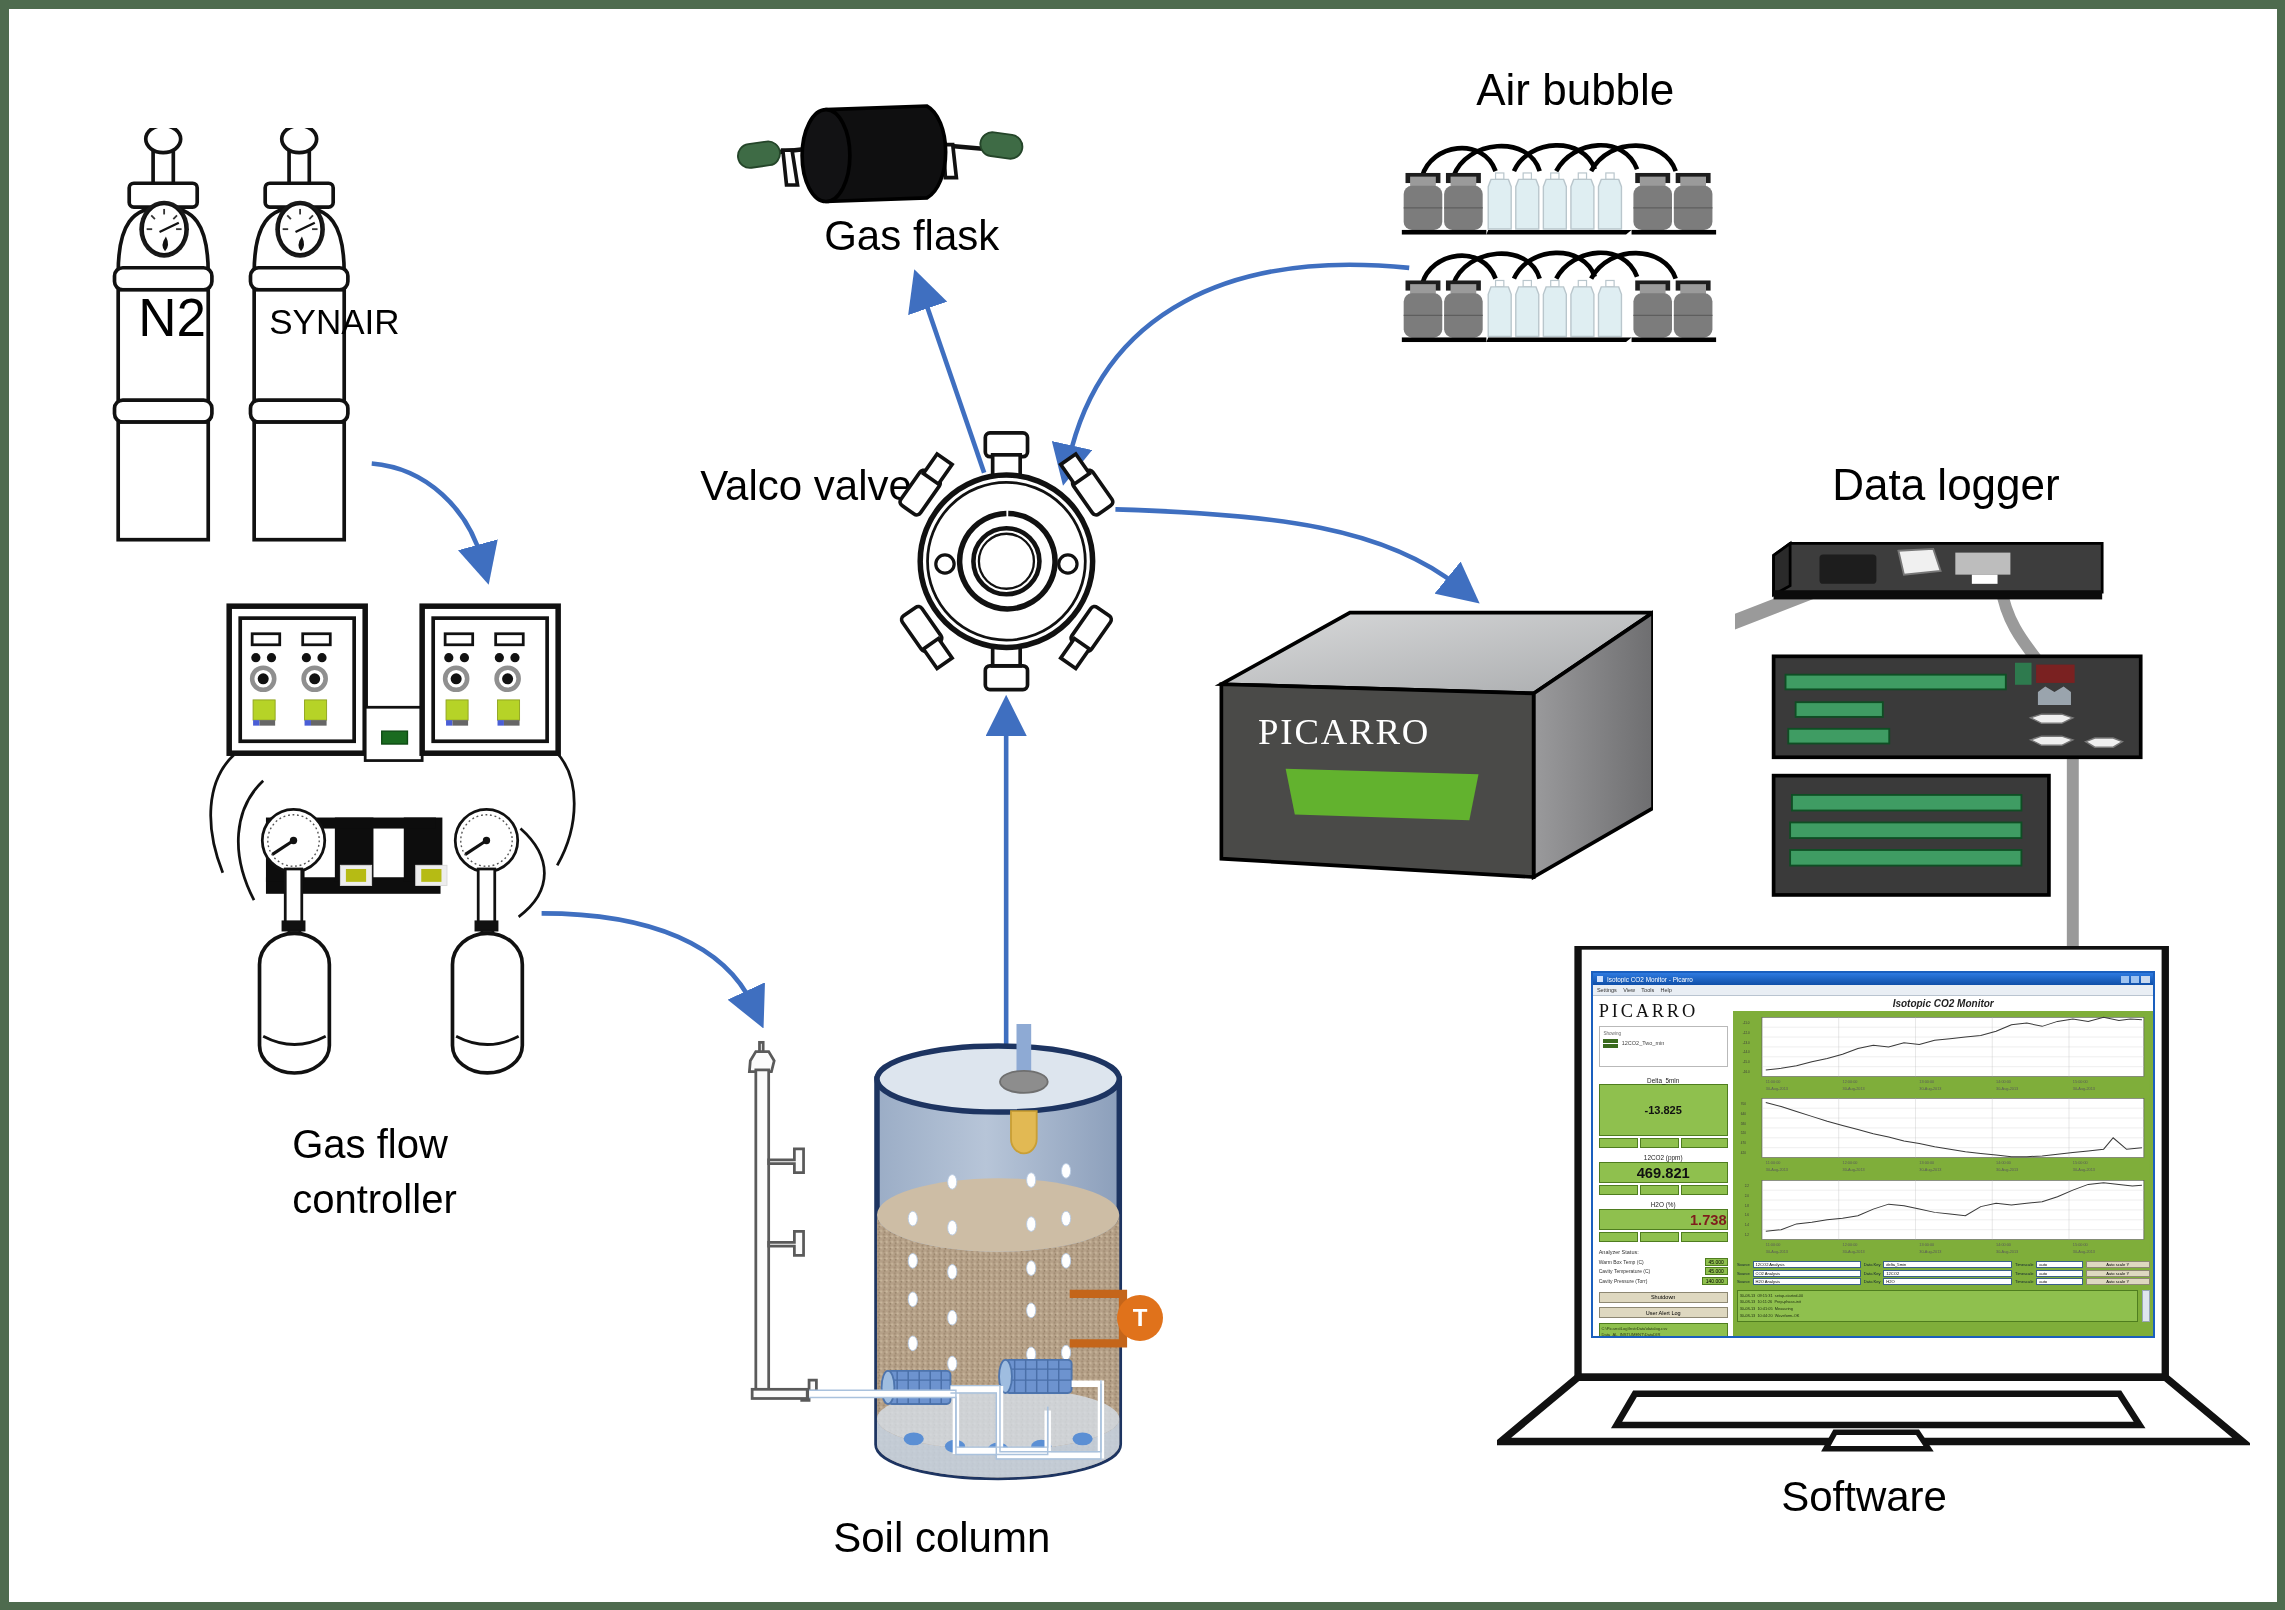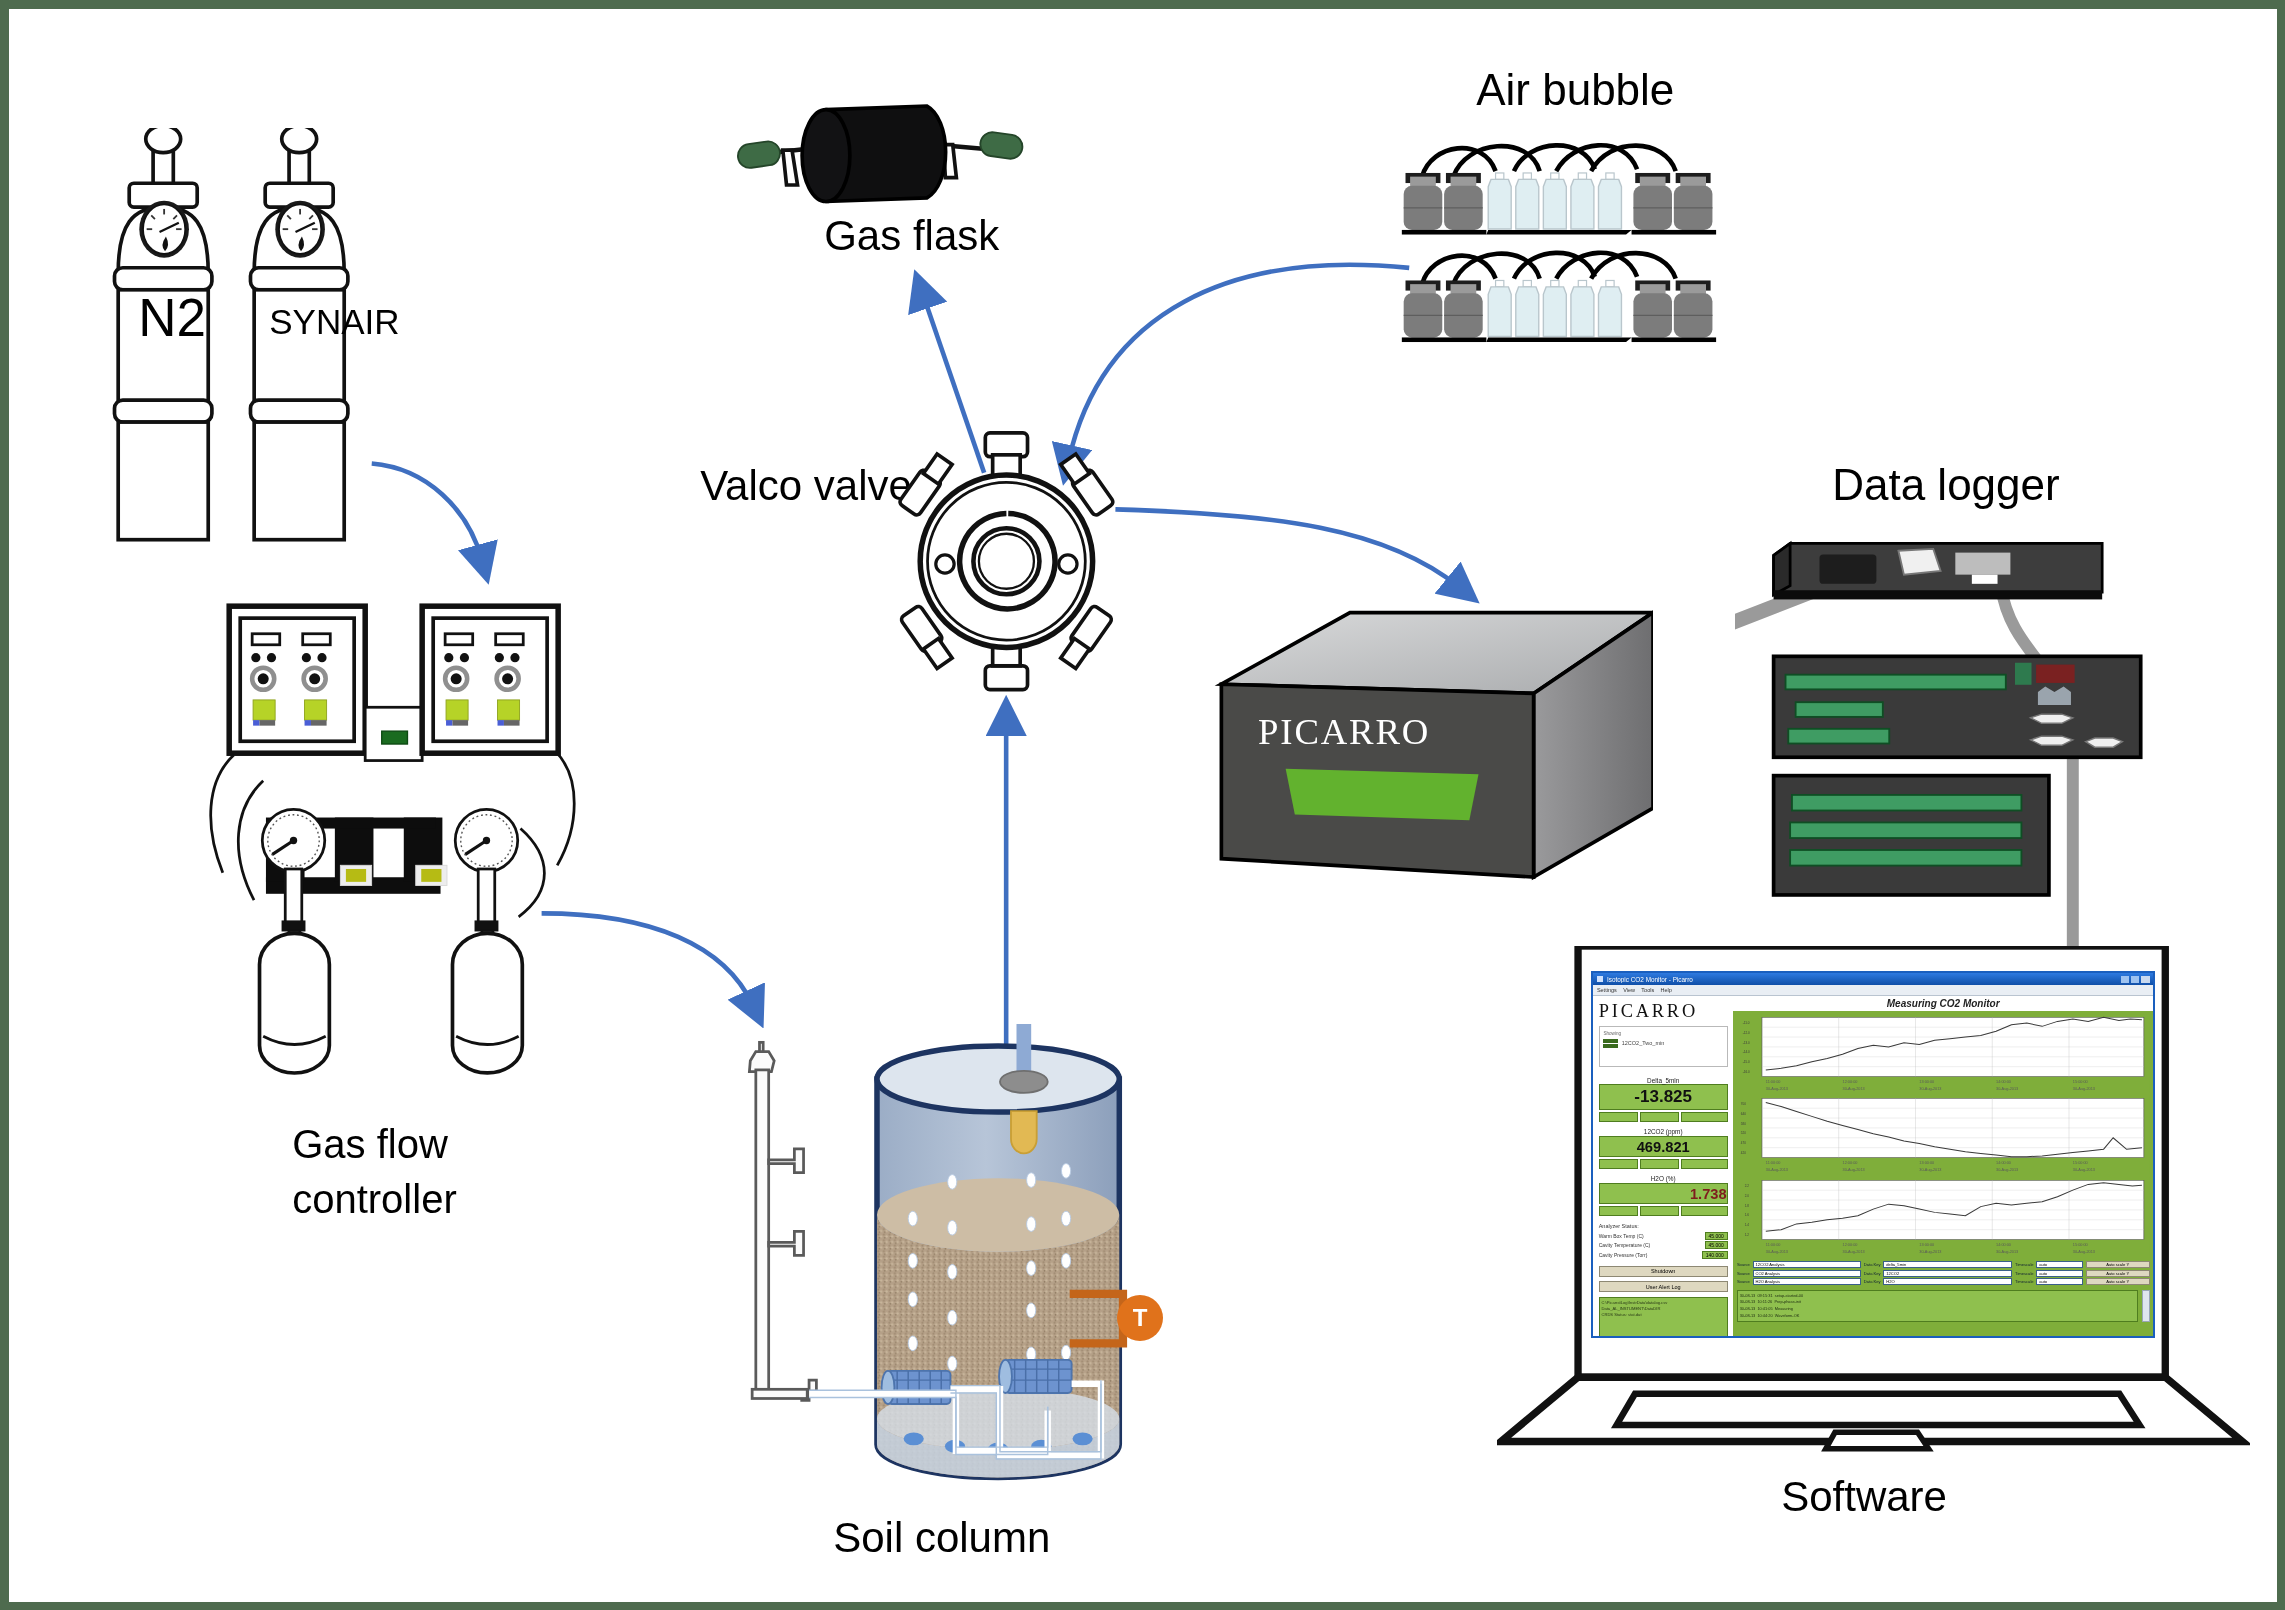--- a/index.html
+++ b/index.html
@@ -571,21 +571,21 @@
               <div style="height:3.7px;background:#3a6b1e;margin-bottom:1.8px;"></div>
               <div style="height:3.7px;background:#3a6b1e;"></div>
             </div>
             <span style="font-size:5.5px;color:#444;">12CO2_Two_min</span>
           </div>
           <div style="height:14.7px;"></div>
         </div>
 
         <div style="margin-bottom:6.4px;">
           <div style="font-size:6.4px;text-align:center;color:#222;margin-bottom:0.9px;">Delta_5mln</div>
-          <div style="background:#8fc04e;border:0.9px solid #4f7d1f;text-align:center;font-size:17px;font-weight:bold;color:#111;padding:2px 0;">-13.825</div>
+          <div style="background:#8fc04e;border:0.9px solid #4f7d1f;text-align:center;font-size:11px;font-weight:bold;color:#111;padding:19px 0;">-13.825</div>
           <div style="display:flex;gap:1.8px;margin-top:1.8px;">
             <div style="flex:1;height:7.3px;background:#8fc04e;border:0.9px solid #4f7d1f;"></div>
             <div style="flex:1;height:7.3px;background:#8fc04e;border:0.9px solid #4f7d1f;"></div>
             <div style="flex:1.2;height:7.3px;background:#8fc04e;border:0.9px solid #4f7d1f;"></div>
           </div>
         </div>
 
         <div style="margin-bottom:6.4px;">
           <div style="font-size:6.4px;text-align:center;color:#222;margin-bottom:0.9px;">12CO2 (ppm)</div>
           <div style="background:#8fc04e;border:0.9px solid #4f7d1f;text-align:center;font-size:14.7px;font-weight:bold;color:#111;padding:1.8px 0;">469.821</div>
@@ -624,21 +624,21 @@
         <div style="background:#ded8c0;border:0.9px solid #8d8873;text-align:center;font-size:5.5px;padding:1.8px 0;margin-bottom:4.6px;">User Alert Log</div>
 
         <div style="background:#8fc04e;border:0.9px solid #4f7d1f;height:48px;padding:1.8px;font-size:4.1px;line-height:1.5;color:#2a3a18;overflow:hidden;">
           <div>C:\Picarro\Log\InstrData\datalog.csv</div>
           <div>Data_AL_INSTUMENT\DataDIR</div>
           <div>CRDS Status: stat.dat</div>
         </div>
       </div>
 
       <div style="flex:1;background:#7fae3a;padding:3.7px;box-sizing:border-box;display:flex;flex-direction:column;">
-        <div style="text-align:center;font-size:10px;font-weight:bold;font-style:italic;color:#222;background:#fff;margin:-3.7px -3.7px 2.8px -3.7px;padding:1.8px 0;">Measuring CO2 Monitor</div>
+        <div style="text-align:center;font-size:10px;font-weight:bold;font-style:italic;color:#222;background:#fff;margin:-3.7px -3.7px 2.8px -3.7px;padding:1.8px 0;">Isotopic CO2 Monitor</div>
 
         <svg viewBox="0 0 430 96" preserveAspectRatio="none" style="width:100%;height:79px;margin-bottom:2.8px;">
           <rect x="0" y="0" width="430" height="96" fill="#7fae3a"></rect>
           <rect x="26" y="4" width="398" height="72" fill="#ffffff" stroke="#555" stroke-width="0.7"></rect>
           <g stroke="#cfcfcf" stroke-width="0.4">
             <line x1="26" y1="16" x2="424" y2="16"></line>
                 <line x1="26" y1="28" x2="424" y2="28"></line>
             <line x1="26" y1="40" x2="424" y2="40"></line>
                 <line x1="26" y1="52" x2="424" y2="52"></line>
             <line x1="26" y1="64" x2="424" y2="64"></line>

